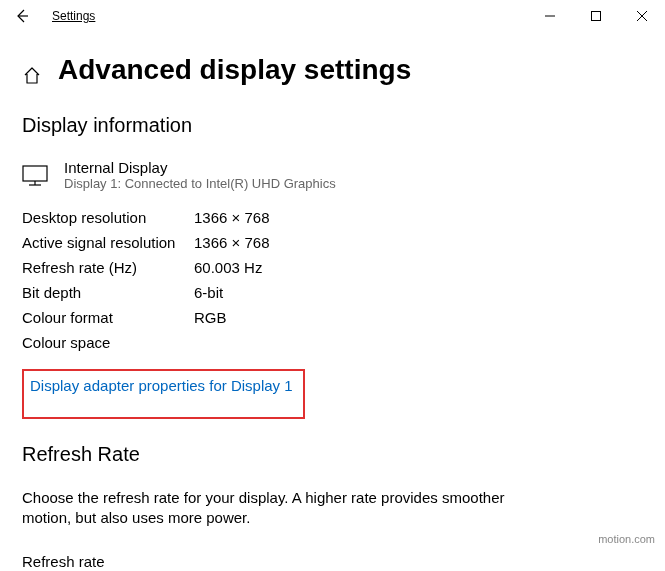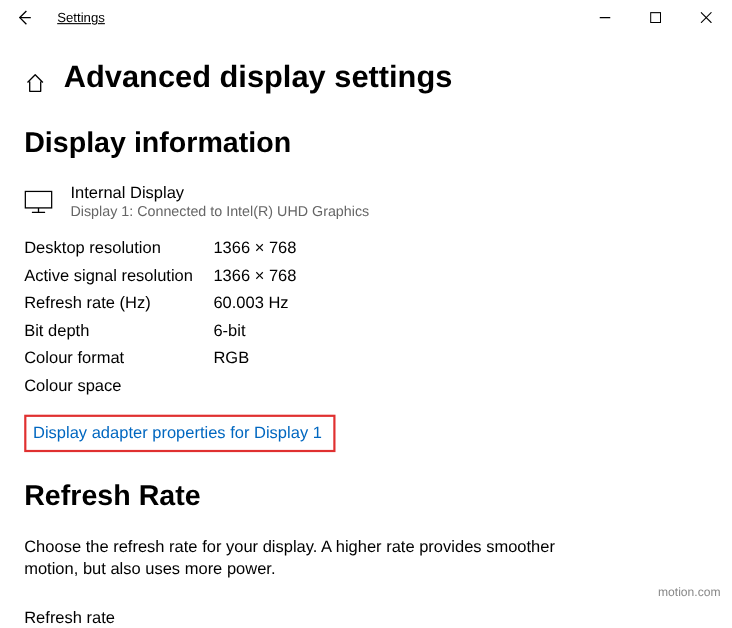--- a/index.html
+++ b/index.html
@@ -6,29 +6,29 @@
     body { font-family: "Segoe UI", Tahoma, sans-serif; background: #fff; color: #000; width: 665px; height: 571px; overflow: hidden; position: relative; }
     .titlebar { display: flex; align-items: center; height: 32px; border-bottom: 0; }
     .back-btn { width: 44px; height: 32px; display: flex; align-items: center; justify-content: center; cursor: default; }
     .title-text { font-size: 12px; padding-left: 8px; text-decoration: underline; }
     .window-controls { margin-left: auto; display: flex; }
     .window-controls div { width: 46px; height: 32px; display: flex; align-items: center; justify-content: center; }
     .content { padding: 0 22px; }
     .page-header { display: flex; align-items: flex-end; margin-top: 22px; margin-bottom: 28px; }
     .home-icon { width: 20px; height: 20px; margin-right: 16px; }
     .page-title { font-size: 28px; font-weight: 600; }
-    .section-title { font-size: 26px; font-weight: 700; margin-bottom: 22px; }
+    .section-title { font-size: 20px; font-weight: 400; margin-bottom: 22px; }
     .display-block { display: flex; align-items: center; margin-bottom: 18px; }
     .monitor-icon { width: 26px; height: 22px; margin-right: 16px; margin-top: 2px; }
     .display-name { font-size: 15px; font-weight: 400; }
     .display-sub { font-size: 13px; color: #666; }
     .info-row { display: flex; font-size: 15px; margin-bottom: 8px; }
     .info-label { width: 172px; }
     .info-value { }
-    .link-highlight { display: inline-block; margin-top: 10px; margin-bottom: 24px; border: 2px solid #e03030; padding: 6px 10px 6px 6px; }
+    .link-highlight { display: inline-block; margin-top: 10px; margin-bottom: 24px; border: 2px solid #e03030; padding: 6px 10px 22px 6px; }
     .link-highlight span { color: #0067c0; font-size: 15px; cursor: pointer; }
     .refresh-desc { font-size: 15px; color: #000; margin-bottom: 24px; max-width: 500px; line-height: 1.35; }
     .field-label { font-size: 15px; margin-bottom: 8px; }
     .dropdown { position: relative; width: 275px; height: 34px; border: 1px solid #999; display: flex; align-items: center; padding: 0 10px; font-size: 15px; cursor: default; }
     .dropdown .divider { position: absolute; right: 34px; top: 0; bottom: 0; width: 1px; background: #999; }
     .watermark { position: absolute; right: 10px; bottom: 26px; font-size: 11px; color: #888; }
     svg { display: block; }
   </style>
 </head>
 <body>

